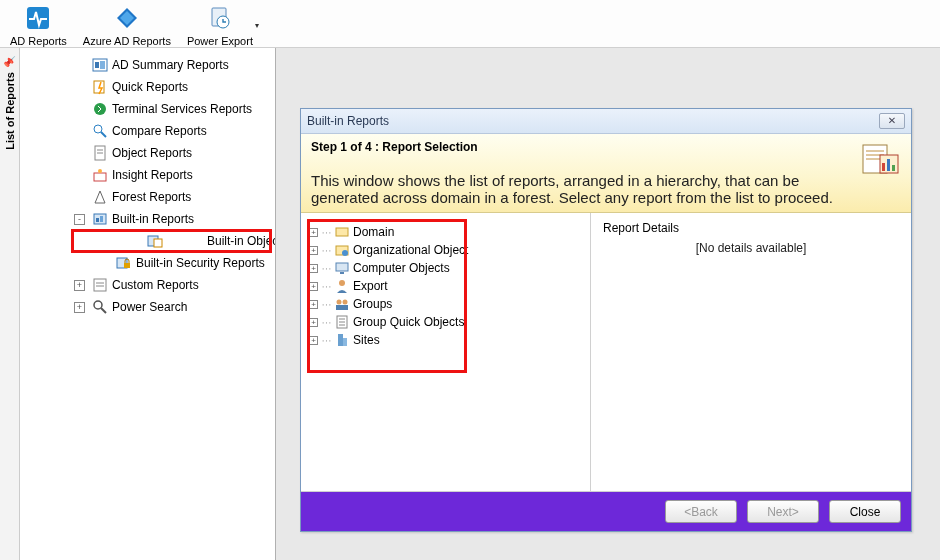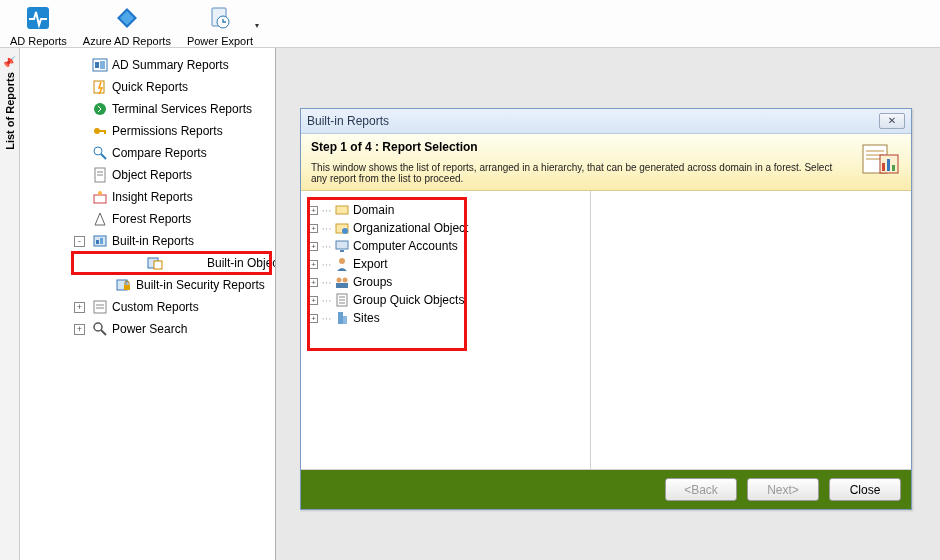--- a/index.html
+++ b/index.html
@@ -158,24 +158,24 @@
     border-bottom: 1px solid #d8cb8d;
     padding: 6px 10px;
     display: flex;
     justify-content: space-between;
     gap: 10px;
   }
   .dialog-header .text-col { flex:1; }
   .dialog-header .step {
     font-weight: bold;
     font-size: 12px;
-    margin-bottom: 8px;
+    margin-bottom: 18px;
   }
   .dialog-header .desc {
-    font-size: 10px;
+    font-size: 15px;
     color: #222;
   }
   .dialog-header .hdr-icon {
     width: 40px; height: 36px;
     display:flex; align-items:center; justify-content:center;
   }
   .dialog-body {
     display: flex;
     height: 278px;
   }
@@ -226,21 +226,21 @@
     padding: 8px 12px;
   }
   .details-pane .title { font-size: 12px; margin-bottom: 6px; }
   .details-pane .msg {
     text-align: center;
     color: #222;
     font-size: 12px;
   }
   .dialog-footer {
     border-top: 1px solid #d0d0d0;
-    background: #4d7c0f;
+    background: #6d28d9;
     padding: 8px 10px;
     display: flex;
     justify-content: flex-end;
     gap: 10px;
   }
   .btn {
     min-width: 72px;
     height: 23px;
     border: 1px solid #9a9a9a;
     border-radius: 3px;
@@ -328,31 +328,20 @@
             <circle cx="8" cy="8" r="6" fill="#2a9d4a"></circle>
             <path d="M6 5 L9 8 L6 11" stroke="#fff" fill="none"></path>
           </svg>
         </span>
         <span>Terminal Services Reports</span>
       </div>
       <div class="tree-item level-0 no-exp">
         <span class="exp"></span>
         <span class="ticon">
           <svg width="16" height="16">
-            <circle cx="5" cy="8" r="3" fill="#e0a000"></circle>
-            <rect x="7" y="7" width="7" height="2" fill="#e0a000"></rect>
-            <rect x="12" y="7" width="2" height="4" fill="#e0a000"></rect>
-          </svg>
-        </span>
-        <span>Permissions Reports</span>
-      </div>
-      <div class="tree-item level-0 no-exp">
-        <span class="exp"></span>
-        <span class="ticon">
-          <svg width="16" height="16">
             <circle cx="6" cy="6" r="4" fill="none" stroke="#2b80c4"></circle>
             <line x1="9" y1="9" x2="14" y2="14" stroke="#2b80c4" stroke-width="2"></line>
           </svg>
         </span>
         <span>Compare Reports</span>
       </div>
       <div class="tree-item level-0 no-exp">
         <span class="exp"></span>
         <span class="ticon">
           <svg width="16" height="16">
@@ -487,21 +476,21 @@
             </div>
             <div class="rnode">
               <span class="plus">+</span>
               <span class="dots">⋯</span>
               <span class="ricon">
                 <svg width="16" height="16">
                   <rect x="2" y="3" width="12" height="8" fill="#d8e6f3" stroke="#5684b4"></rect>
                   <rect x="6" y="12" width="4" height="2" fill="#5684b4"></rect>
                 </svg>
               </span>
-              <span>Computer Accounts</span>
+              <span>Computer Objects</span>
             </div>
             <div class="rnode">
               <span class="plus">+</span>
               <span class="dots">⋯</span>
               <span class="ricon">
                 <svg width="16" height="16">
                   <circle cx="8" cy="5" r="3" fill="#e0a060"></circle>
                   <path d="M3 15 Q8 9 13 15" fill="#5080b0"></path>
                 </svg>
               </span>
@@ -537,20 +526,24 @@
               <span class="dots">⋯</span>
               <span class="ricon">
                 <svg width="16" height="16">
                   <rect x="4" y="2" width="5" height="12" fill="#6aa0d0"></rect>
                   <rect x="9" y="6" width="4" height="8" fill="#8ab8e0"></rect>
                 </svg>
               </span>
               <span>Sites</span>
             </div>
           </div>
+        <div class="details-pane">
+          <div class="title">Report Details</div>
+          <div class="msg">[No details available]</div>
+        </div>
       </div>
       <div class="dialog-footer">
         <button class="btn" disabled="">&lt;Back</button>
         <button class="btn" disabled="">Next&gt;</button>
         <button class="btn">Close</button>
       </div>
     </div>
   </div>
 
 </div>

